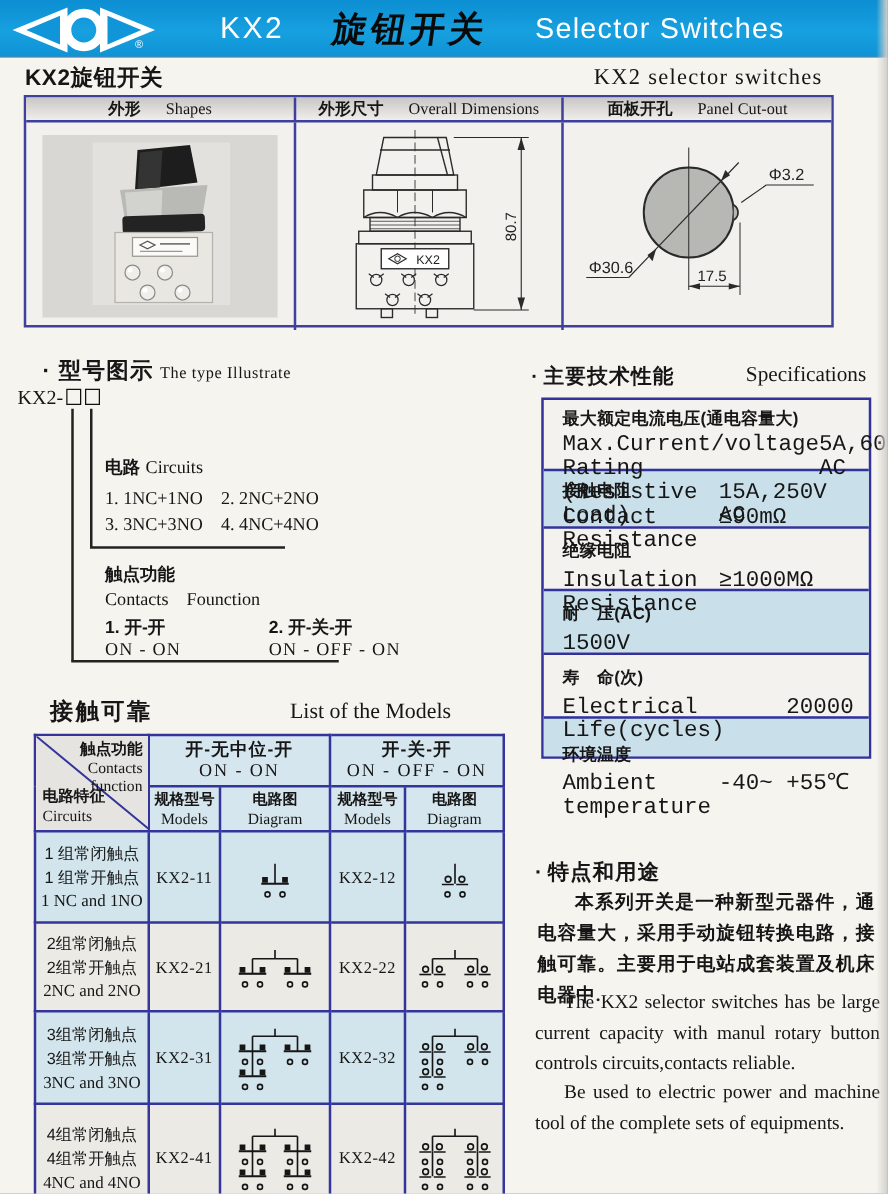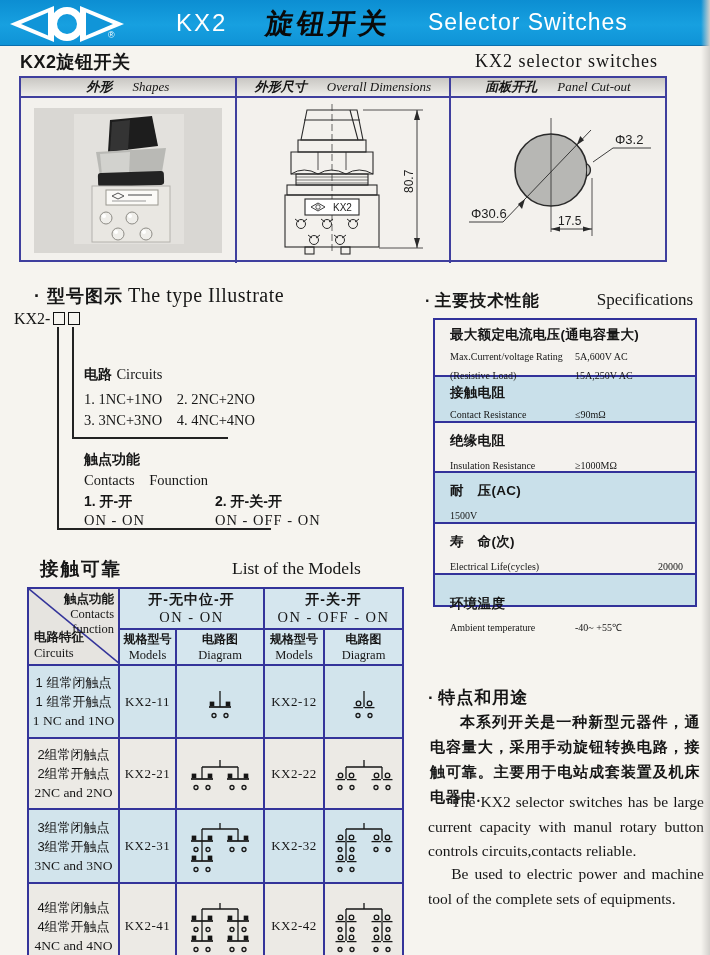--- a/index.html
+++ b/index.html
@@ -20,48 +20,48 @@
 
   
   .sub-l{position:absolute;left:20px;top:50px;font-size:18px;font-weight:700;letter-spacing:.5px;}
   .sub-r{position:absolute;right:52px;top:51px;font-size:18px;letter-spacing:1px;}
 
   
   .ovtable{position:absolute;left:19px;top:76px;width:644px;height:182px;border:2px solid #3f3f9e;
            display:flex;flex-direction:column;background:#f3f1ed;}
   .ovhead{display:flex;height:20px;border-bottom:2px solid #3f3f9e;
           background:linear-gradient(#c9c7c3,#efeeea);}
-  .ovhead>div{display:flex;align-items:center;justify-content:center;font-size:13px;gap:20px;font-style:italic;}
+  .ovhead>div{display:flex;align-items:center;justify-content:center;font-size:13px;gap:20px;}
   .ovhead .zh{font-weight:700;}
   .ovbody{display:flex;flex:1;}
   .ovc{position:relative;}
   .ovc1{width:214px;border-right:2px solid #3f3f9e;}
   .ovc2{width:212px;border-right:2px solid #3f3f9e;}
   .ovc3{flex:1;}
   .photo-mat{position:absolute;left:13px;top:10px;right:13px;bottom:10px;background:#d9d7d3;}
 
   
   .sec-h{font-size:18px;}
   .sec-h .zh{font-weight:700;letter-spacing:1px;}
   .sec-h .bullet{font-weight:700;margin-right:2px;}
-  .sec-h .en{font-size:20px;letter-spacing:.5px;}
+  .sec-h .en{font-size:13px;letter-spacing:.5px;}
 
   
   .kx2box{display:inline-block;width:10px;height:11px;border:1.6px solid #111;margin-left:3px;vertical-align:-1px;background:transparent;}
   .tline{position:absolute;background:#222;}
   .t-zh{font-weight:700;font-size:14px;}
   .t-en{font-size:14.5px;}
 
   
   .spec{position:absolute;left:433px;top:318px;width:260px;border:2px solid #32329a;background:#f4f2ee;}
   .spec-row{box-sizing:border-box;padding:6px 12px 0 15px;}
   .spec-row+.spec-row{border-top:2px solid #32329a;}
   .spec-row.blue{background:#c9e0ea;}
   .s-zh{font-weight:700;font-size:13.5px;margin-bottom:3px;letter-spacing:.3px;}
-  .s-line{display:flex;font-size:10px;line-height:19px;font-family:Liberation Serif, serif;}
+  .s-line{display:flex;font-size:18px;line-height:19px;font-family:Liberation Mono, monospace;}
   .s-line .lab{flex:1;}
   .s-val{width:108px;text-align:left;}
   .s-val.right{width:auto;text-align:right;}
 
   
   table.models{position:absolute;left:27px;top:587px;border-collapse:collapse;table-layout:fixed;}
   table.models td{border:2px solid #34349a;padding:0;text-align:center;vertical-align:middle;}
   .m-blue{background:#d2e4ec;}
   .m-gray{background:#eceae5;}
   .m-head{background:#d5e6ee;}

